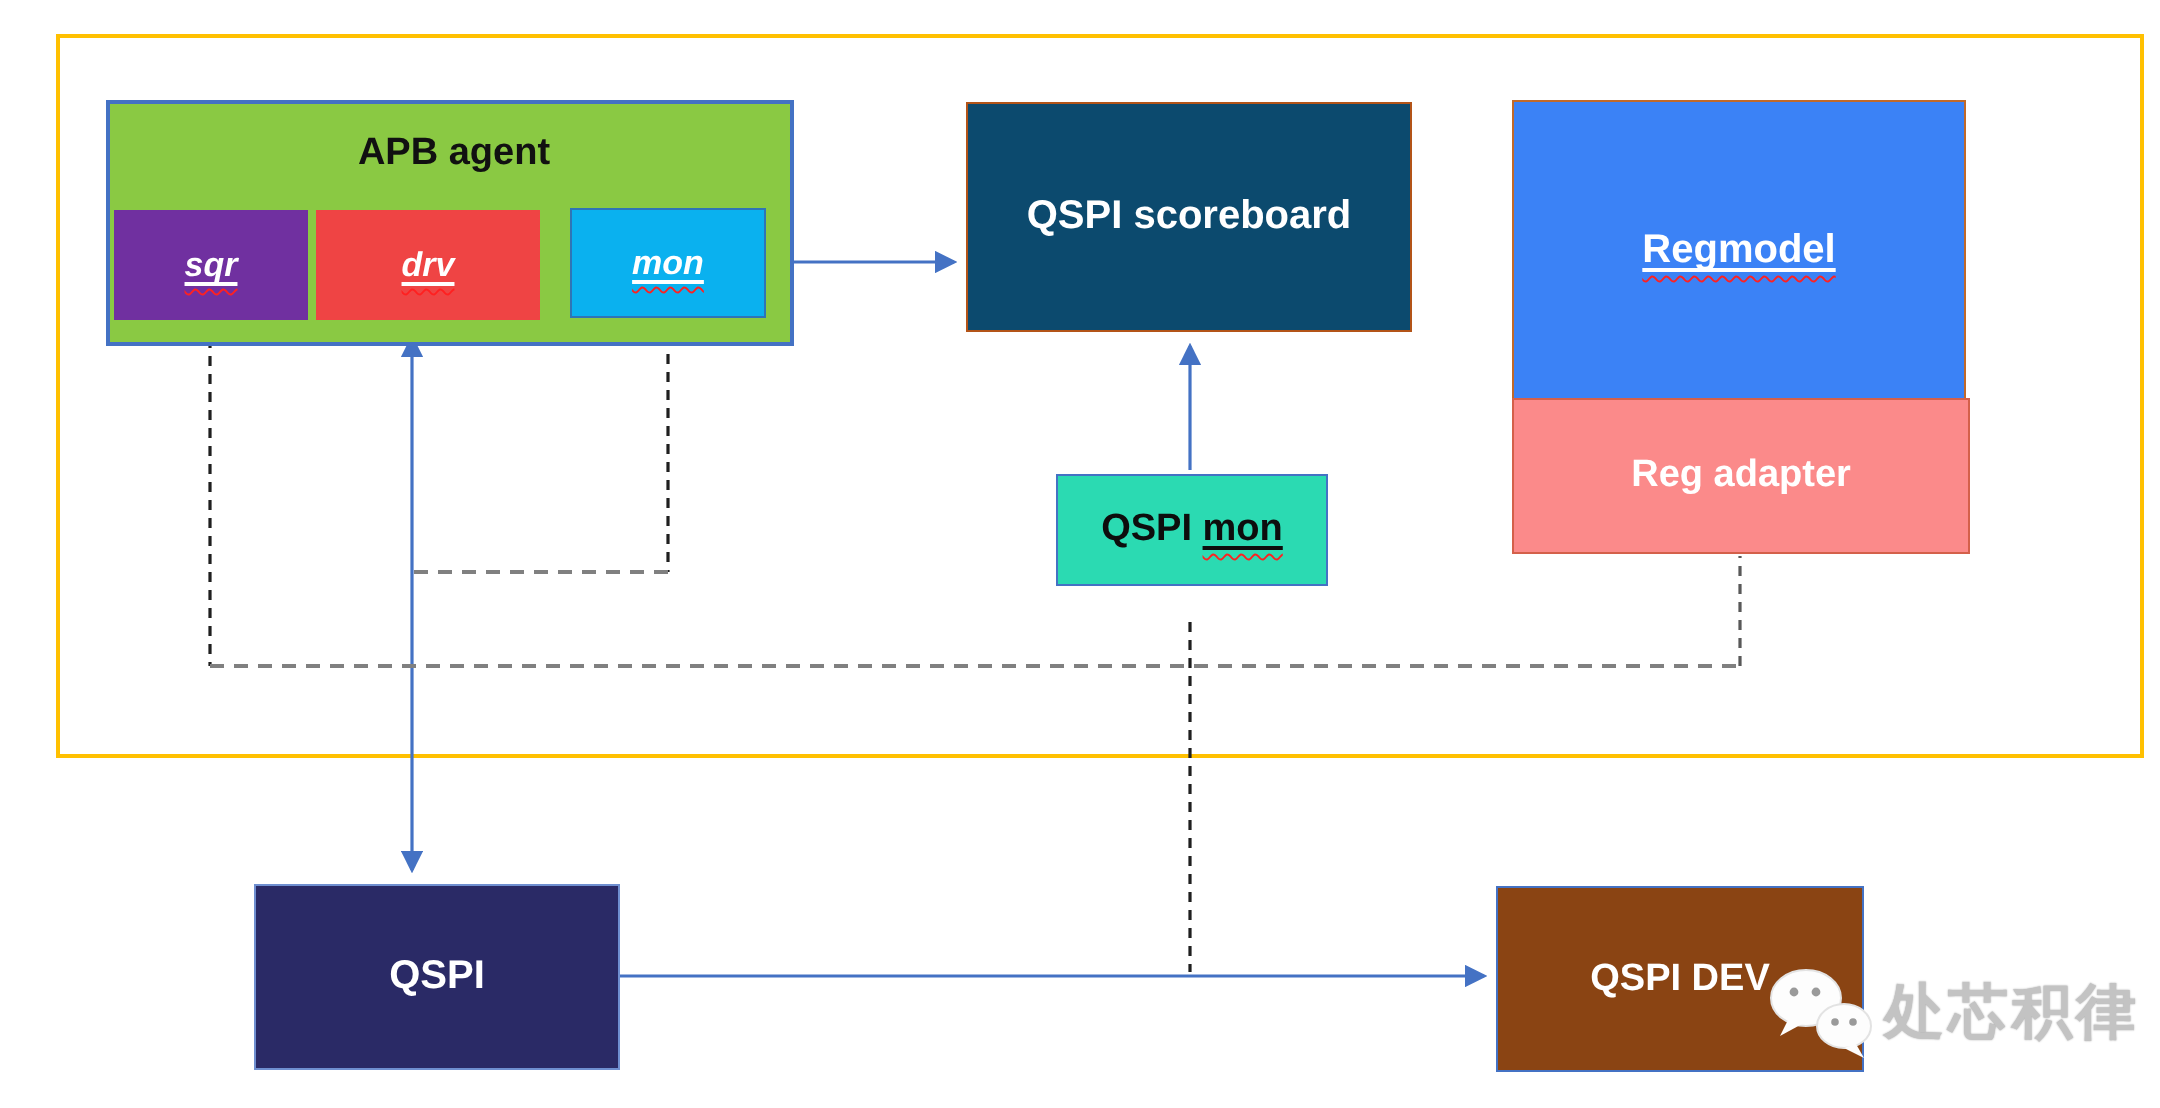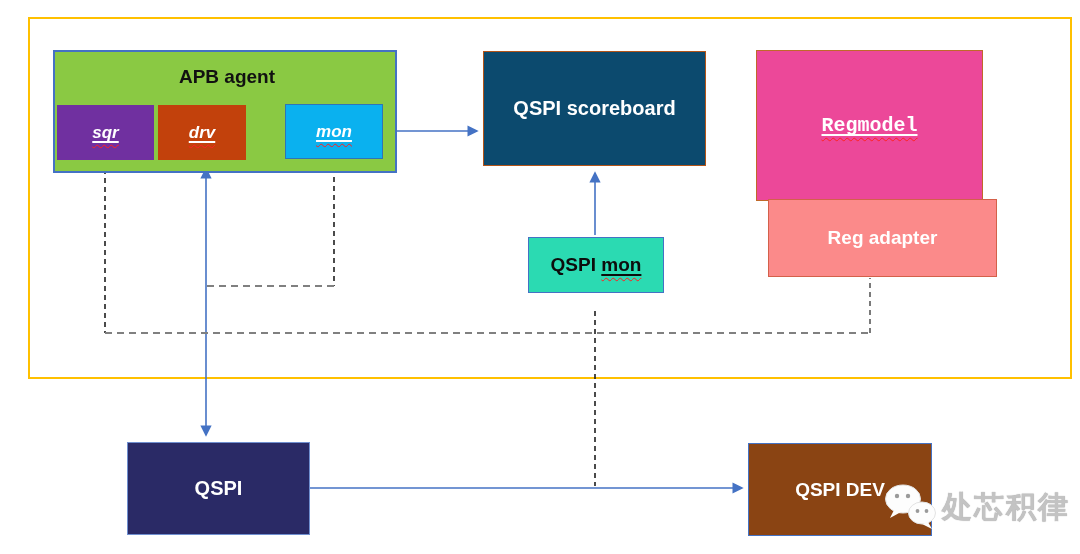--- a/index.html
+++ b/index.html
@@ -8,25 +8,25 @@
     font-family:"Liberation Sans","DejaVu Sans",sans-serif;
   }
   .abs{position:absolute;box-sizing:border-box;}
   
   #boundary{left:28px;top:17px;width:1044px;height:362px;border:2px solid #FFC000;background:transparent;}
   
   .node{display:flex;align-items:center;justify-content:center;text-align:center;}
   #apb-agent{left:53px;top:50px;width:344px;height:123px;background:#8AC943;border:2px solid #4472C4;}
   #apb-agent-title{left:0;top:14px;width:344px;text-align:center;font-size:19px;font-weight:bold;color:#111;}
   #sqr{left:57px;top:105px;width:97px;height:55px;background:#7030A0;}
-  #drv{left:158px;top:105px;width:88px;height:55px;background:#c2410c;}
+  #drv{left:158px;top:105px;width:112px;height:55px;background:#ef4444;}
   #mon{left:285px;top:104px;width:98px;height:55px;background:#0AB1EF;border:1px solid #2e75b6;}
   #qspi-scoreboard{left:483px;top:51px;width:223px;height:115px;background:#0c4a6e;border:1.5px solid #b35418;}
-  #regmodel{left:756px;top:50px;width:227px;height:151px;background:#ec4899;border:1.5px solid #c0692a;font-family:Liberation Mono, monospace;}
-  #reg-adapter{left:756px;top:199px;width:229px;height:78px;background:#FB8A8A;border:1.5px solid #d4604a;margin-left:12px;}
+  #regmodel{left:756px;top:50px;width:227px;height:151px;background:#3b82f6;border:1.5px solid #c0692a;}
+  #reg-adapter{left:756px;top:199px;width:229px;height:78px;background:#FB8A8A;border:1.5px solid #d4604a;}
   #qspi-mon{left:528px;top:237px;width:136px;height:56px;background:#2BDAB2;border:1.5px solid #4472C4;}
   #qspi{left:127px;top:442px;width:183px;height:93px;background:#2A2A66;border:1.5px solid #6f8fd0;}
   #qspi-dev{left:748px;top:443px;width:184px;height:93px;background:#8A4413;border:1.5px solid #4472C4;}
   
   .lbl{font-weight:bold;}
   .lbl.white{color:#ffffff;}
   .lbl.black{color:#0d0d0d;}
   .fs17{font-size:17px;font-style:italic;}
   .fs19{font-size:19px;}
   .fs20{font-size:20px;}

